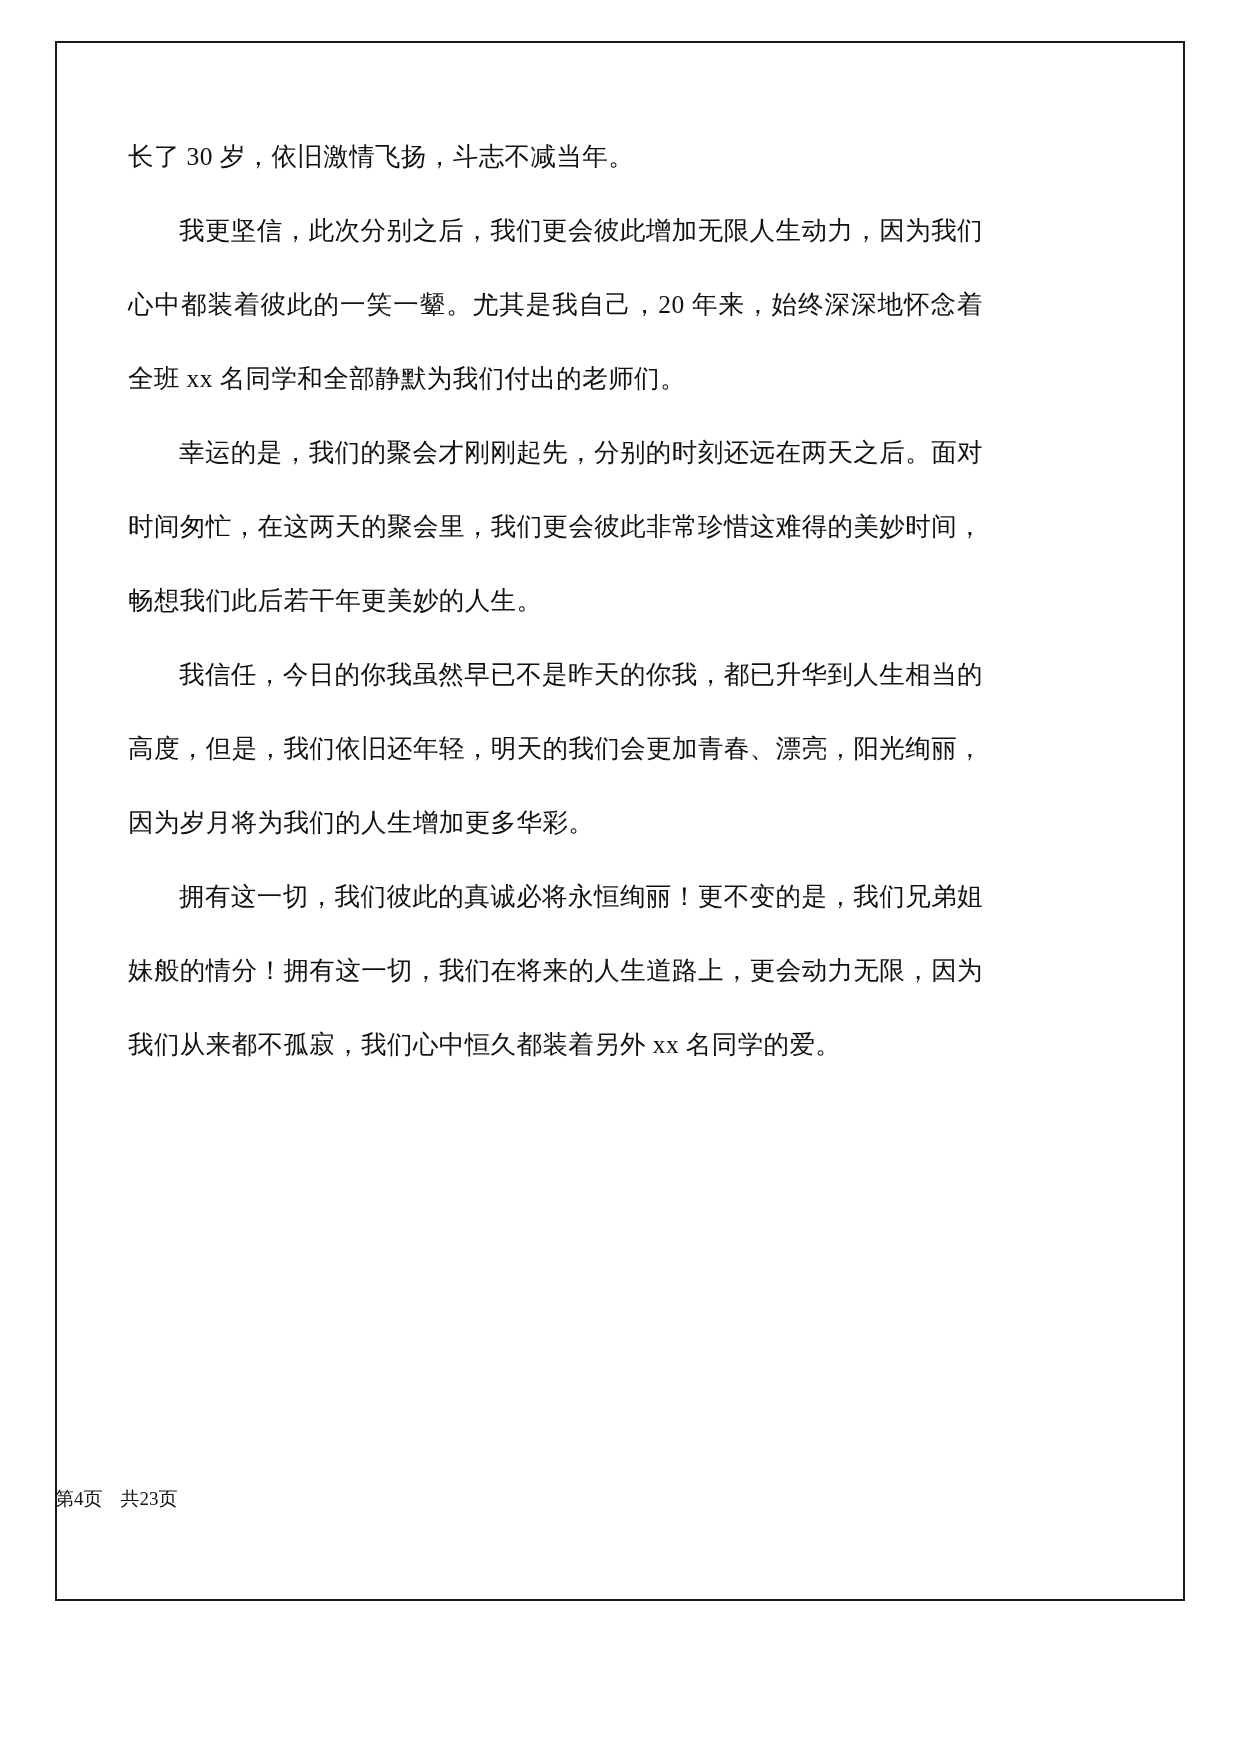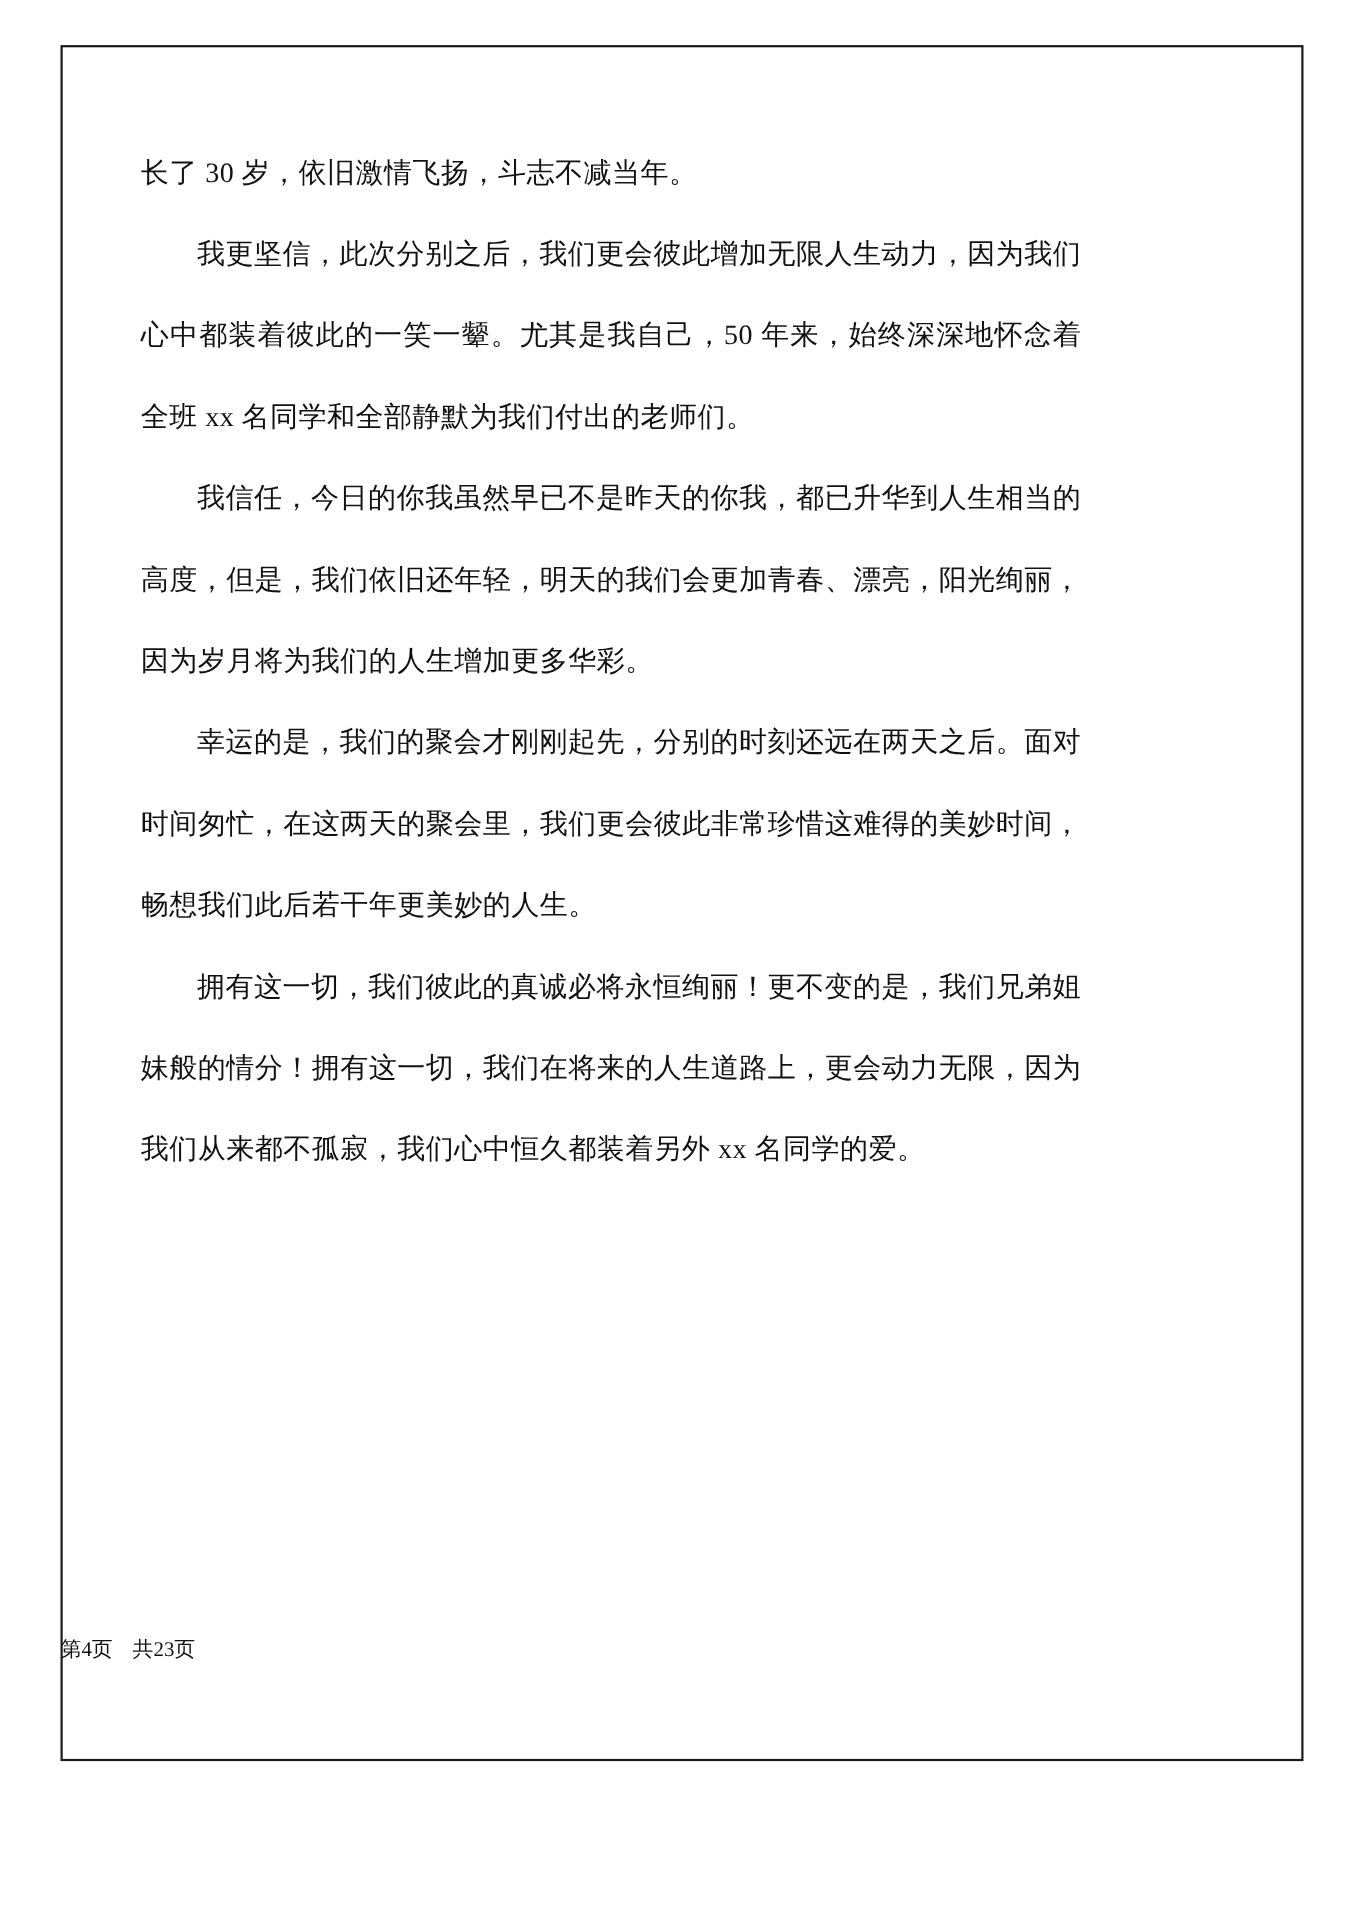--- a/index.html
+++ b/index.html
@@ -70,22 +70,22 @@
   }
 </style>
 </head>
 <body>
 
 <div class="page">
   <div class="page-frame"></div>
 
   <div class="content">
     <p class="para no-indent">长了 30 岁，依旧激情飞扬，斗志不减当年。</p>
-    <p class="para">我更坚信，此次分别之后，我们更会彼此增加无限人生动力，因为我们心中都装着彼此的一笑一颦。尤其是我自己，50 年来，始终深深地怀念着全班 xx 名同学和全部静默为我们付出的老师们。</p>
+    <p class="para">我更坚信，此次分别之后，我们更会彼此增加无限人生动力，因为我们心中都装着彼此的一笑一颦。尤其是我自己，20 年来，始终深深地怀念着全班 xx 名同学和全部静默为我们付出的老师们。</p>
+    <p class="para">幸运的是，我们的聚会才刚刚起先，分别的时刻还远在两天之后。面对时间匆忙，在这两天的聚会里，我们更会彼此非常珍惜这难得的美妙时间，畅想我们此后若干年更美妙的人生。</p>
     <p class="para">我信任，今日的你我虽然早已不是昨天的你我，都已升华到人生相当的高度，但是，我们依旧还年轻，明天的我们会更加青春、漂亮，阳光绚丽，因为岁月将为我们的人生增加更多华彩。</p>
-    <p class="para">幸运的是，我们的聚会才刚刚起先，分别的时刻还远在两天之后。面对时间匆忙，在这两天的聚会里，我们更会彼此非常珍惜这难得的美妙时间，畅想我们此后若干年更美妙的人生。</p>
     <p class="para">拥有这一切，我们彼此的真诚必将永恒绚丽！更不变的是，我们兄弟姐妹般的情分！拥有这一切，我们在将来的人生道路上，更会动力无限，因为我们从来都不孤寂，我们心中恒久都装着另外 xx 名同学的爱。</p>
   </div>
 
   <div class="footer">
     <span>第</span><span class="num">4</span><span>页</span><span class="footer-sep"></span><span>共</span><span class="num">23</span><span>页</span>
   </div>
 </div>
 
 </body></html>

